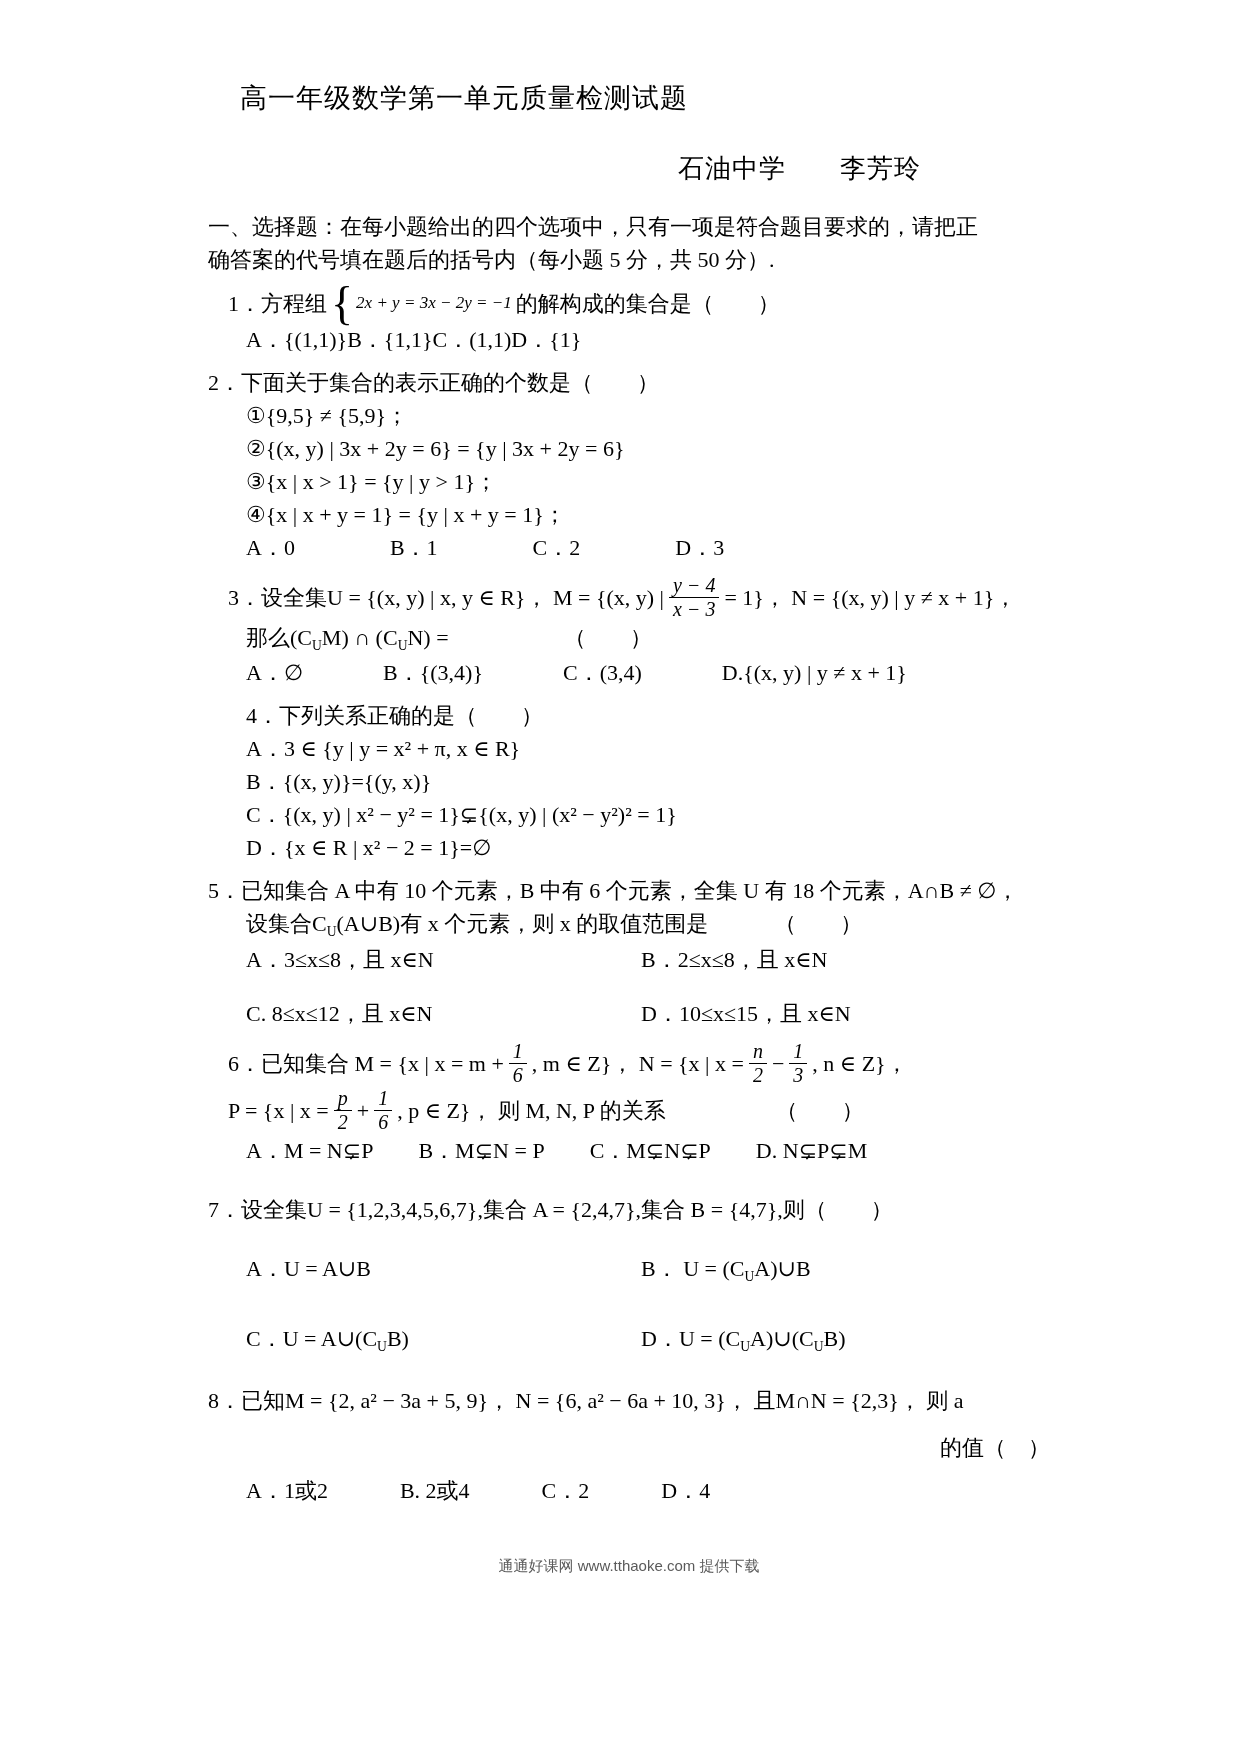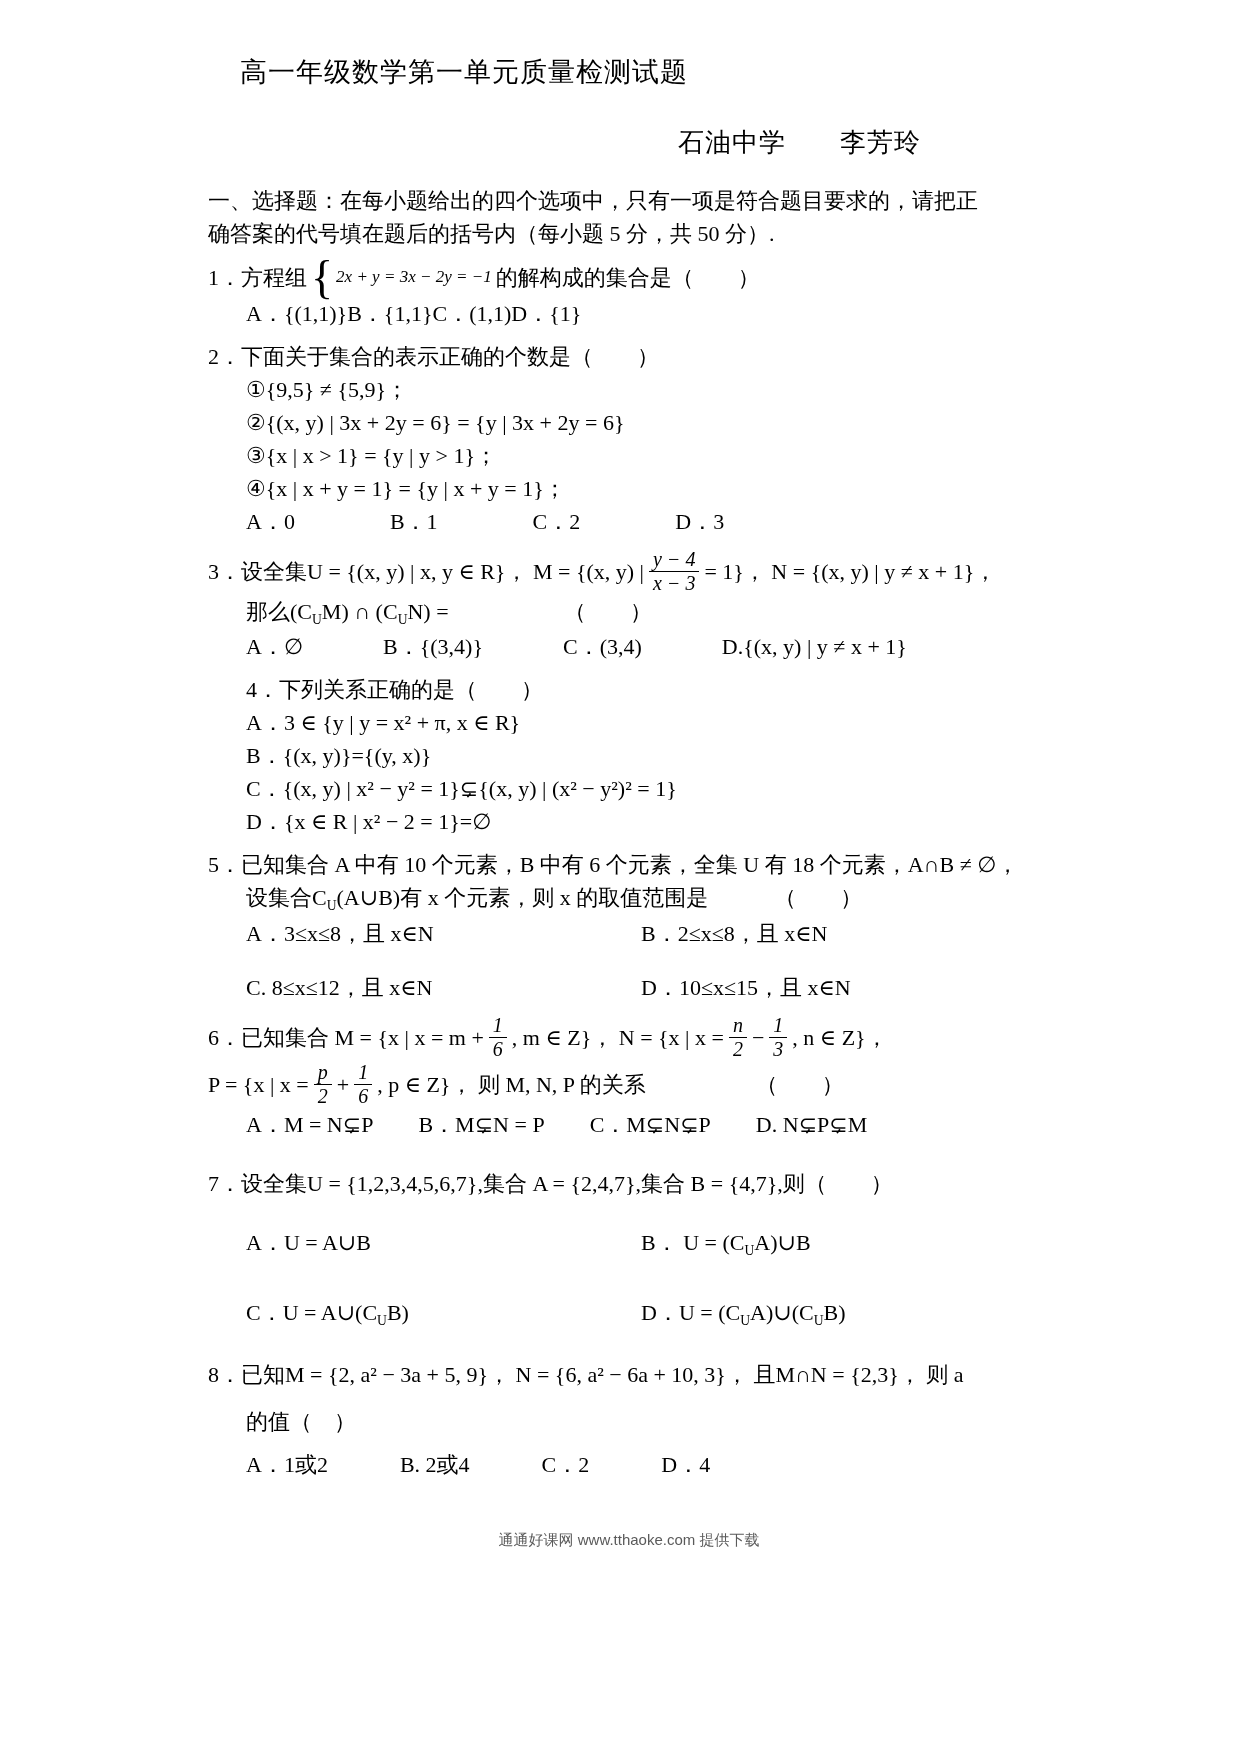--- a/index.html
+++ b/index.html
@@ -1,49 +1,49 @@
 <!DOCTYPE html>
 <html><head>
 <meta charset="utf-8">
 <style>
   * { margin:0; padding:0; box-sizing:border-box; }
   html,body { background:#ffffff; }
   .page {
     width:1160px; height:1754px; margin:0 auto; background:#ffffff; color:#000;
     font-family:"Liberation Serif","DejaVu Serif",serif;
     font-size:22px; line-height:1.5;
-    padding:52px 150px 0 168px; overflow:hidden; position:relative;
+    padding:78px 150px 0 168px; overflow:hidden; position:relative;
   }
   .title { font-size:27px; font-weight:400; margin-left:32px; margin-bottom:30px; letter-spacing:1px; }
   .byline { font-size:26px; margin-left:470px; margin-bottom:22px; letter-spacing:1px; }
   .intro { margin-bottom:8px; }
   .question { margin-bottom:10px; }
   .q-indent { padding-left:38px; }
   .opts-row { display:flex; padding-left:38px; align-items:baseline; }
   .opts-col > div { padding-left:38px; }
-  .mathline { display:flex; align-items:center; flex-wrap:nowrap; }
+  .mathline { display:flex; align-items:center; flex-wrap:nowrap;margin-left:20px; }
   .system { display:inline-flex; align-items:center; vertical-align:middle; margin:0 4px; }
   .brace { font-size:46px; font-weight:400; line-height:0.85; margin-right:3px; }
   .sys-eqs { display:inline-flex; flex-direction:row; font-size:17px; font-style:italic; line-height:1.3; }
   .frac { display:inline-flex; flex-direction:column; align-items:flex-end; vertical-align:middle;
           margin:0 5px; line-height:1.15; font-style:italic; font-size:20px; }
   .frac .fn { padding:0 4px; border-bottom:1.5px solid #000; }
   .frac .fd { padding:0 4px; }
   sub { font-size:0.62em; }
   .blank-gap { margin-left:110px; }
   .gap55 { }
   .gap45 { gap:45px; }
   .gap80 { gap:80px; }
   .gap95 { gap:95px; }
   .gap60 { gap:72px; }
   .grid2 { display:grid; grid-template-columns:395px auto; padding-left:38px; row-gap:21px; }
   .grid2.wide-rows { row-gap:34px; margin-top:26px; }
   .q7 .stem { margin-bottom:10px; }
   .q7, .q8 { margin-top:26px; }
-  .q8 .q-indent { margin-top:14px; }
+  .q8 .q-indent { margin-top:14px;text-align:right; }
   .q8 .opts-row { margin-top:10px; }
   .footer {
     text-align:center; margin-top:48px; font-size:15px; color:#5a5a5a;
     font-family:Liberation Sans, sans-serif;
   }
 </style>
 </head>
 <body>
 
 <div class="page">

